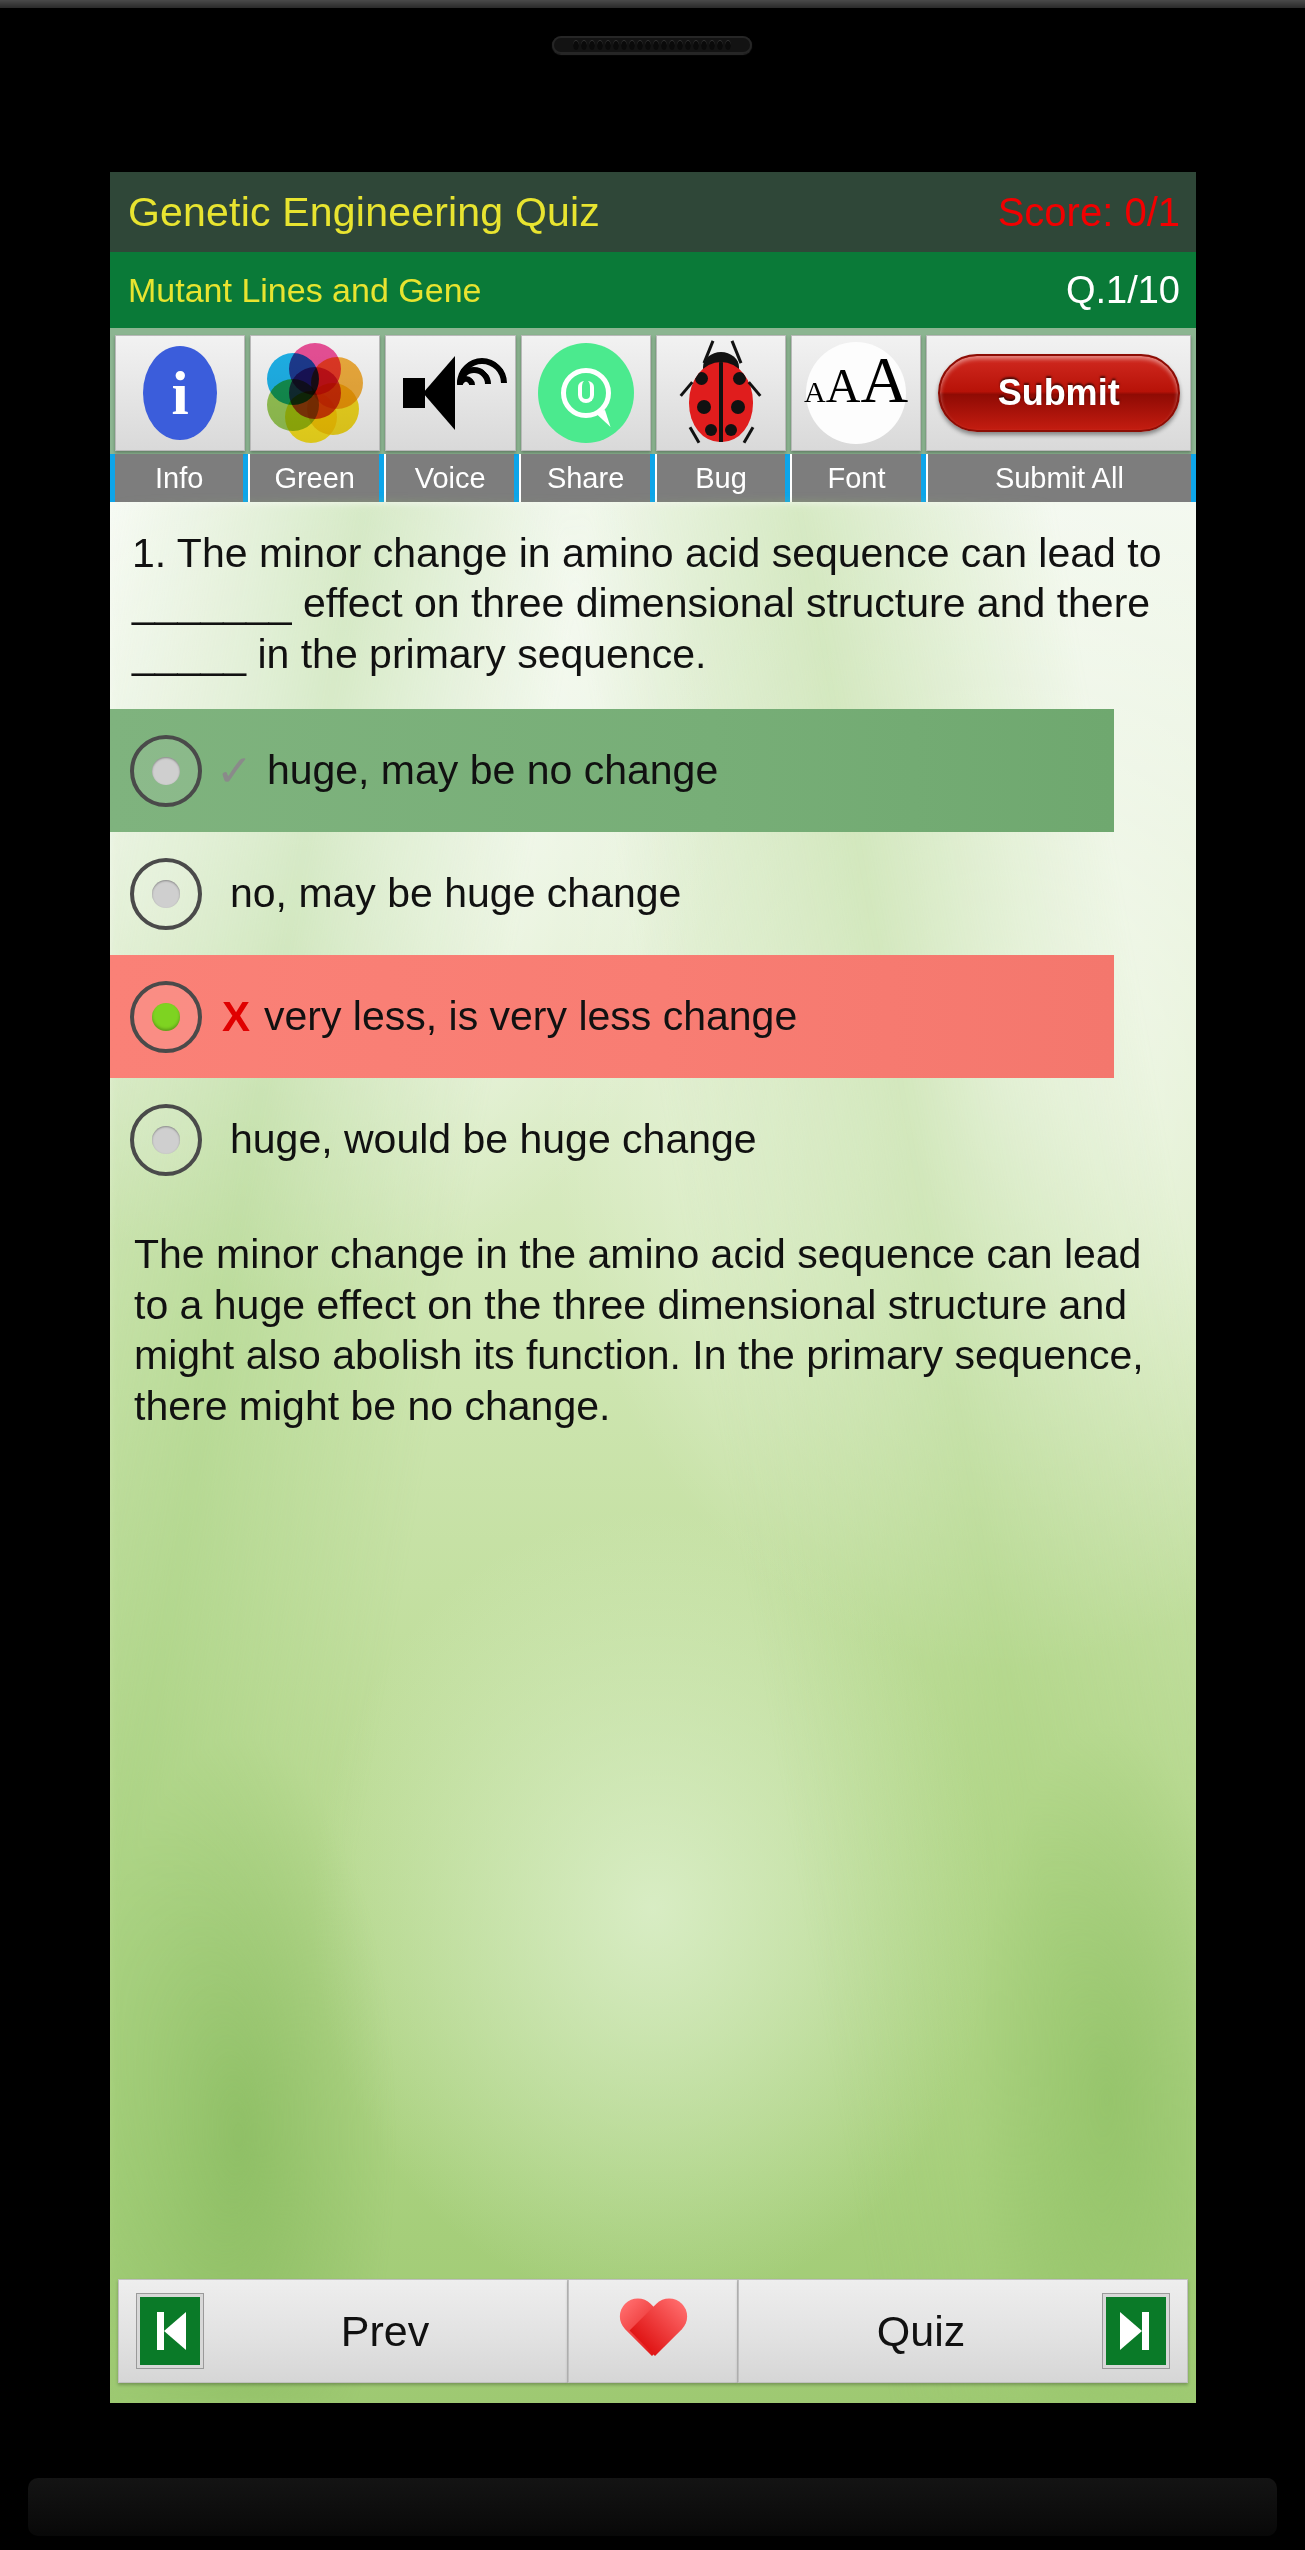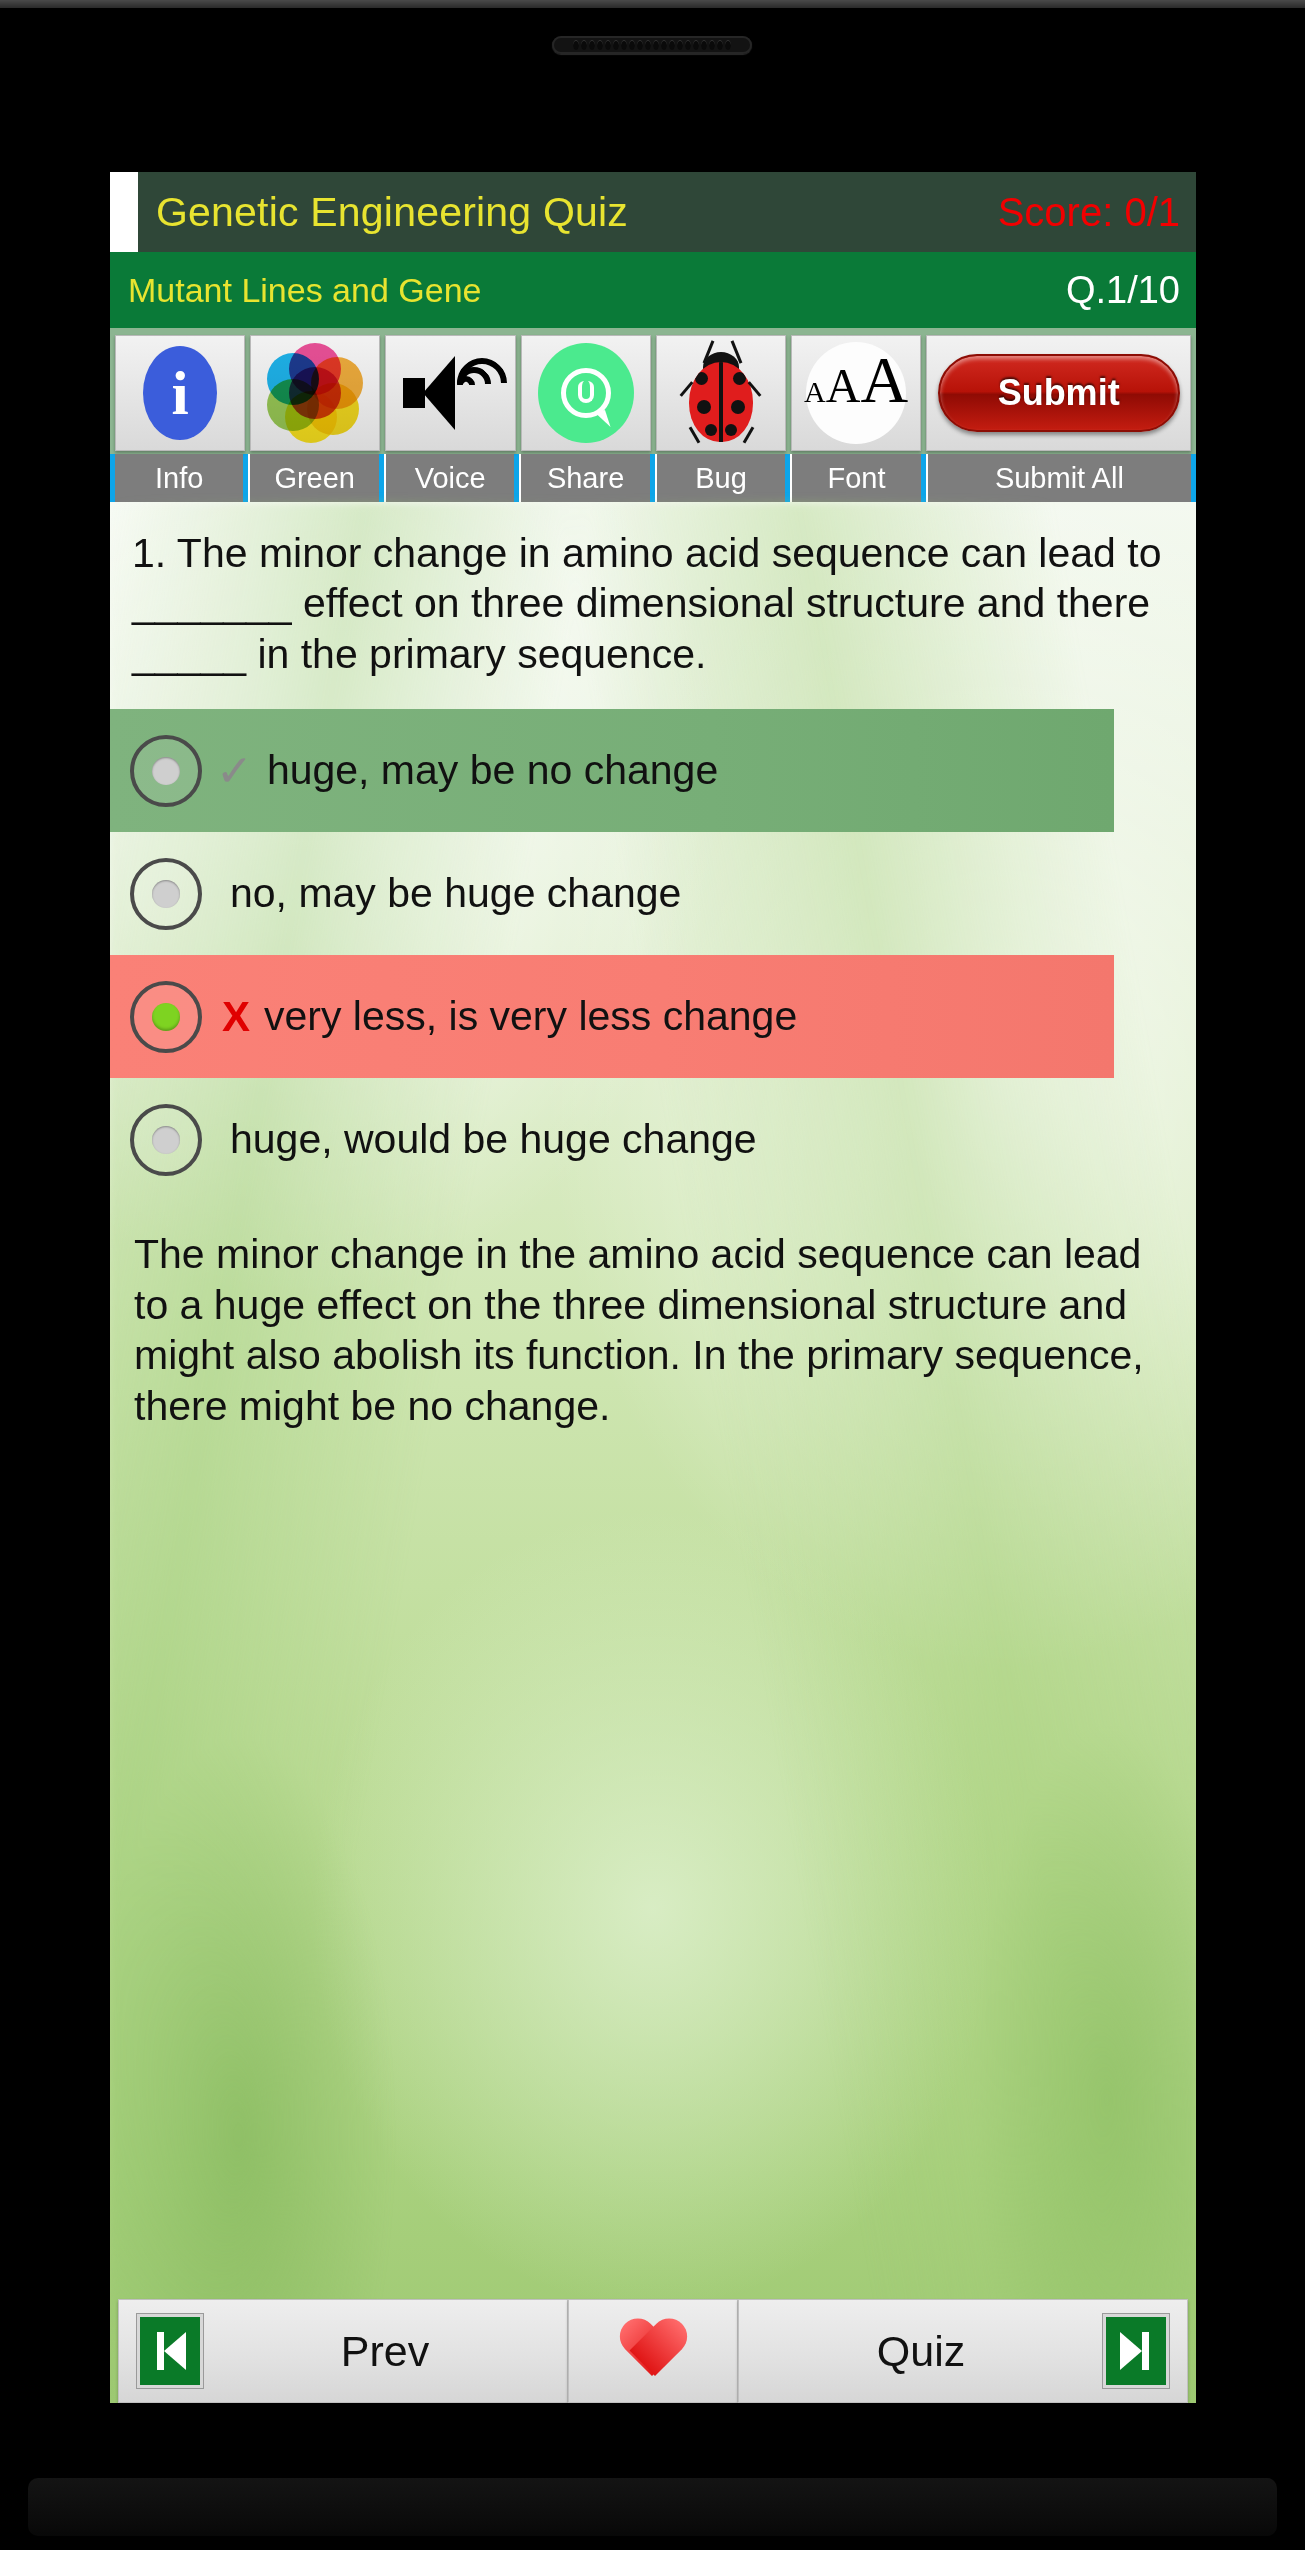--- a/index.html
+++ b/index.html
@@ -42,21 +42,20 @@
     background: #fff;
     overflow: hidden;
   }
 
   
   #title-bar {
     height: 80px;
     background: #2f4738;
     display: flex; align-items: center; justify-content: space-between;
     padding: 0 16px 0 18px;
-    margin-left: 28px;
   }
   #app-title {
     color: #e8e430; font-size: 41px; letter-spacing: .2px; white-space: nowrap;
   }
   #score {
     color: #f20000; font-size: 40px; white-space: nowrap;
   }
 
   
   #subtitle-bar {
@@ -242,21 +241,21 @@
   .opt.plain .opt-label { margin-left: 28px; }
 
   #explanation {
     padding: 28px 22px 0 24px;
     font-size: 41px; line-height: 1.23; color: #111;
   }
 
   
   #nav {
     position: absolute; left: 0; right: 0; bottom: 0;
-    padding: 0 8px 0 8px;
+    padding: 0 8px 20px 8px;
     display: flex; align-items: center; gap: 0;
   }
   .navbtn {
     background: linear-gradient(to bottom,#eeeeee,#e2e2e2 55%,#d6d6d6);
     border: 1px solid #c0c0c0;
     height: 104px;
     display:flex; align-items:center; justify-content:center;
     font-size: 43px; color:#111;
     box-shadow: 0 2px 3px rgba(0,0,0,.25);
   }

